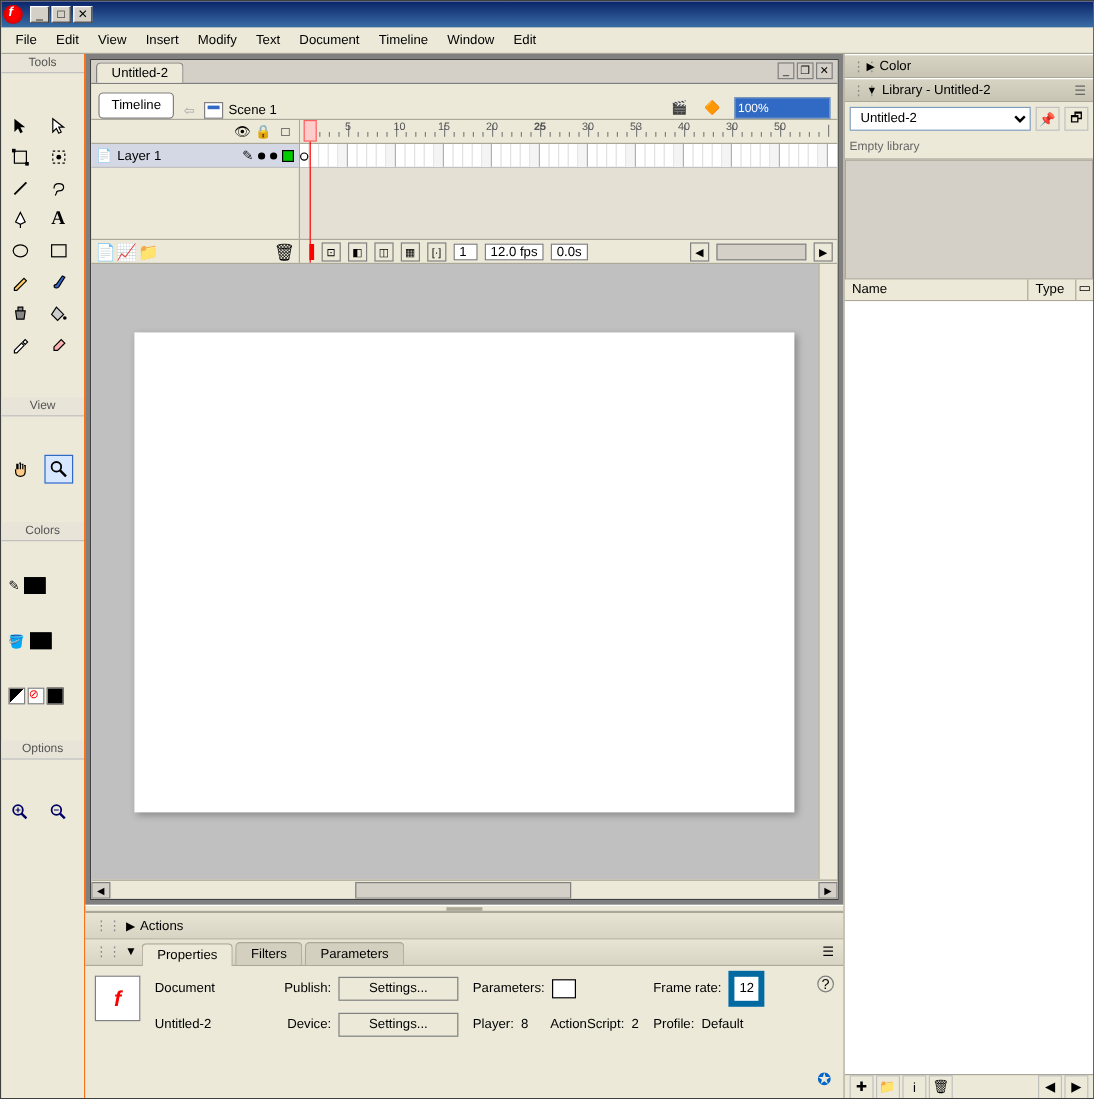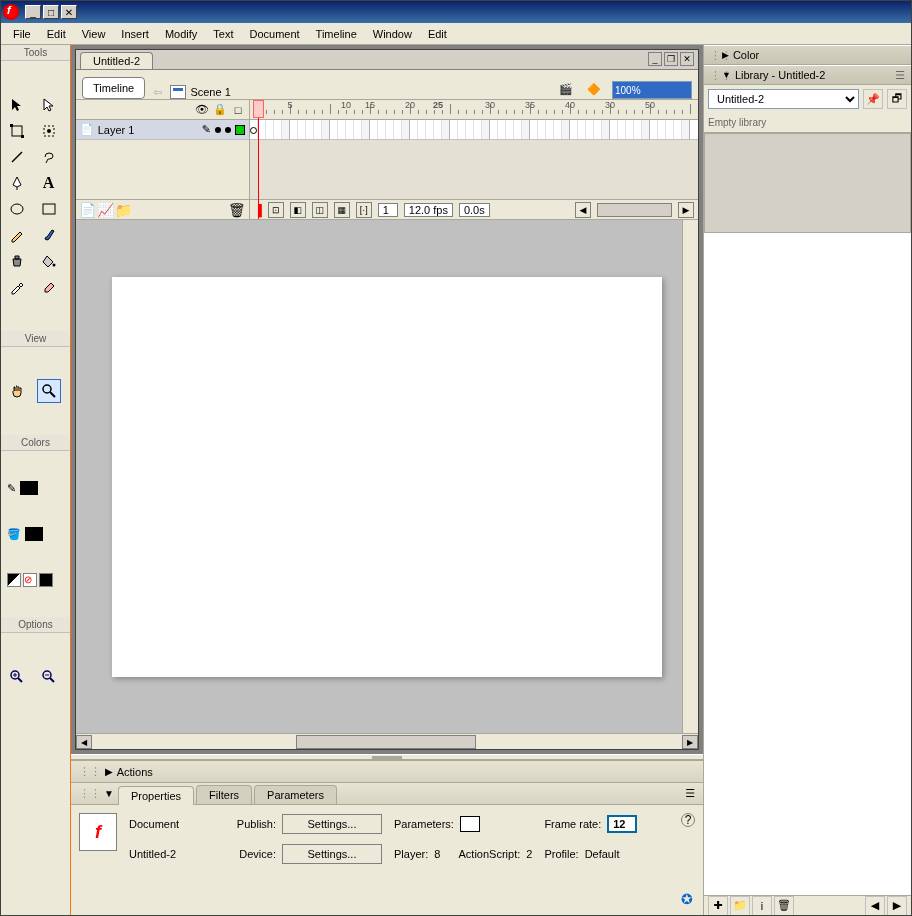--- a/index.html
+++ b/index.html
@@ -73,21 +73,21 @@
 .prop-tabs .arrow-wrap { display: flex; align-items: center; padding-bottom: 4px; padding-right: 4px; }
 .prop-tab { padding: 3px 12px; border: 1px solid #aca899; border-bottom: none; background: #d4d0c0; border-radius: 4px 4px 0 0; margin-right: 2px; cursor: pointer; }
 .prop-tab.active { background: #ece9d8; position: relative; top: 1px; }
 .prop-tabs .options-icon { margin-left: auto; padding: 4px 8px; cursor: pointer; }
 .prop-body { flex: 1; background: #ece9d8; padding: 8px; display: flex; gap: 12px; }
 .prop-icon-box { width: 38px; height: 38px; background: #fff; border: 1px solid #808080; display: flex; align-items: center; justify-content: center; font-size: 18px; font-style: italic; color: #ff0000; font-weight: bold; }
 .prop-col { display: flex; flex-direction: column; gap: 8px; }
 .prop-row { display: flex; align-items: center; gap: 6px; height: 22px; }
 .prop-label { text-align: right; }
 .prop-btn { padding: 2px 10px; background: #ece9d8; border: 1px solid #808080; min-width: 100px; cursor: pointer; height: 20px; text-align: center; }
-.prop-field { background: #fff; border: 2px solid #0369a1; padding: 1px 4px; height: 18px; width: 30px; font-weight: bold; }
+.prop-field { background: #fff; border: 5px solid #0369a1; padding: 1px 4px; height: 30px; width: 30px; }
 .prop-color { width: 20px; height: 16px; background: #fff; border: 1px solid #000; cursor: pointer; }
 .help-icon { font-size: 12px; border: 1px solid #808080; border-radius: 50%; width: 14px; height: 14px; display: flex; align-items: center; justify-content: center; }
 .right-panels { width: 208px; background: #ece9d8; border-left: 1px solid #aca899; display: flex; flex-direction: column; }
 .panel-header { height: 20px; background: linear-gradient(to bottom, #d8d4c4, #c8c4b4); border-bottom: 1px solid #aca899; border-top: 1px solid #fff; display: flex; align-items: center; padding: 0 6px; gap: 4px; font-size: 11px; }
 .panel-header .grip { width: 8px; color: #888; }
 .panel-header .expand { font-size: 9px; }
 .panel-header .opts { margin-left: auto; cursor: pointer; color: #666; }
 .lib-select-row { padding: 4px; display: flex; gap: 4px; align-items: center; }
 .lib-select { flex: 1; height: 20px; border: 1px solid #7f9db9; background: #fff; padding: 0 4px; }
 .lib-icon-btn { width: 20px; height: 20px; border: 1px solid #c0c0c0; display: flex; align-items: center; justify-content: center; cursor: pointer; }
@@ -359,26 +359,26 @@
                 <div class="tick" style="left: 384px;"></div>
                 <div class="tick" style="left: 392px;"></div>
                 <div class="tick major" style="left: 400px;"></div>
                 <div class="tick" style="left: 408px;"></div>
                 <div class="tick" style="left: 416px;"></div>
                 <div class="tick" style="left: 424px;"></div>
                 <div class="tick" style="left: 432px;"></div>
                 <div class="tick major" style="left: 440px;"></div>
                 <div class="tick-label" style="left: 8px;">1</div>
                 <div class="tick-label" style="left: 40px;">5</div>
-                <div class="tick-label" style="left: 96px;">10</div>
+                <div class="tick-label" style="left: 83px;">10</div>
                 <div class="tick-label" style="left: 120px;">15</div>
                 <div class="tick-label" style="left: 160px;">20</div>
-                <div class="tick-label" style="left: 188px; font-weight: bold;">25</div>
+                <div class="tick-label" style="left: 200px; font-weight: bold;">25</div>
                 <div class="tick-label" style="left: 240px;">30</div>
-                <div class="tick-label" style="left: 280px;">35</div>
+                <div class="tick-label" style="left: 280px;">53</div>
                 <div class="tick-label" style="left: 320px;">40</div>
                 <div class="tick-label" style="left: 360px;">30</div>
                 <div class="tick-label" style="left: 400px;">50</div>
               </div>
           </div>
           <div class="frames-row" id="frames-row">
               <div class="frame-cell key"></div>
               <div class="frame-cell"></div>
               <div class="frame-cell"></div>
               <div class="frame-cell"></div>
@@ -548,20 +548,25 @@
     </div>
     <div class="lib-select-row">
       <select class="lib-select">
         <option>Untitled-2</option>
       </select>
       <div class="lib-icon-btn">📌</div>
       <div class="lib-icon-btn">🗗</div>
     </div>
     <div class="lib-empty-label">Empty library</div>
     <div class="lib-preview"></div>
+    <div class="lib-list-head">
+      <div class="col name">Name</div>
+      <div class="col type">Type</div>
+      <div style="width:14px;text-align:center">▭</div>
+    </div>
     <div class="lib-list"></div>
     <div class="lib-footer">
       <div class="lib-icon-btn">✚</div>
       <div class="lib-icon-btn">📁</div>
       <div class="lib-icon-btn">ℹ</div>
       <div class="lib-icon-btn">🗑</div>
       <div style="flex:1"></div>
       <div class="lib-icon-btn">◀</div>
       <div class="lib-icon-btn">▶</div>
     </div>

